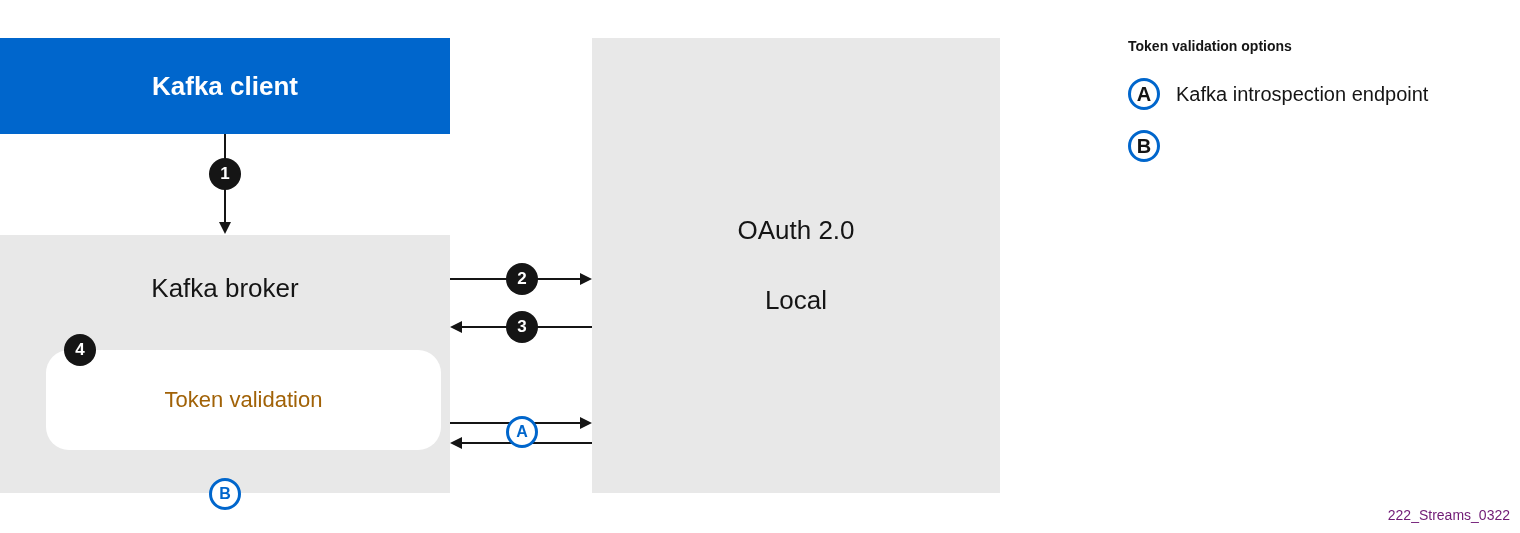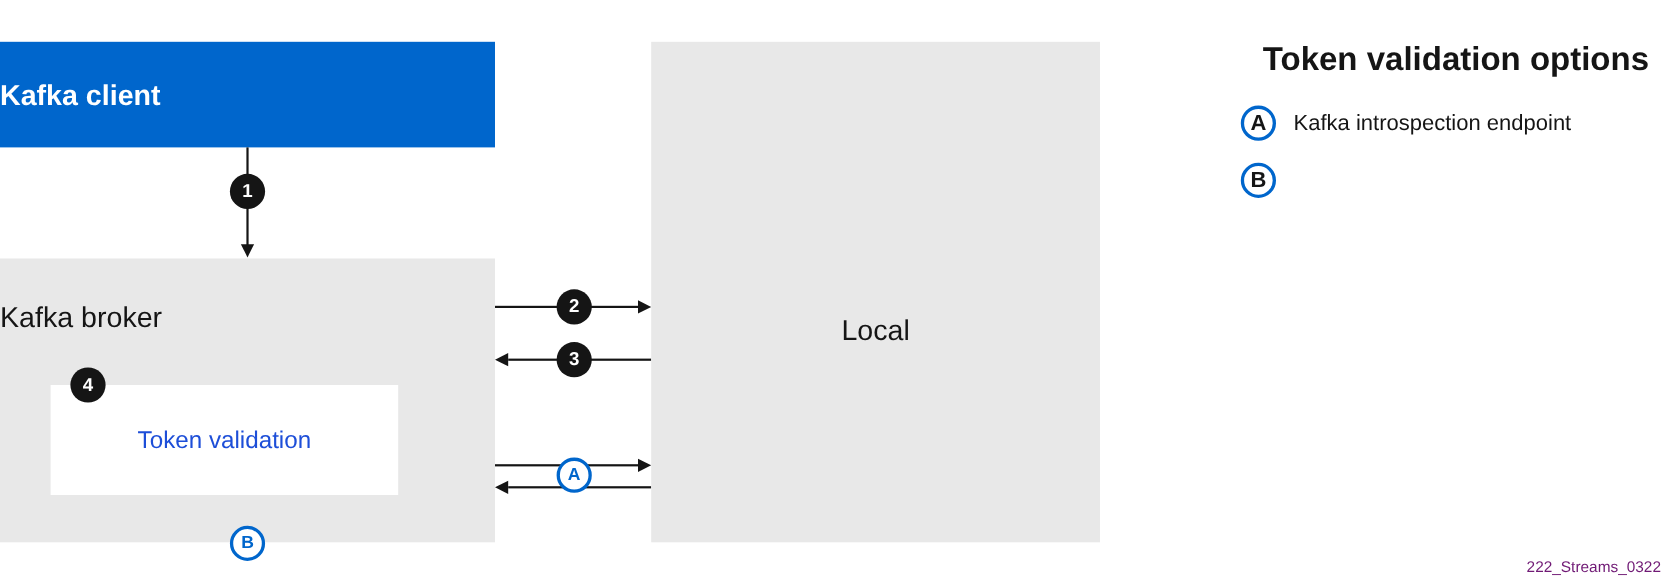--- a/index.html
+++ b/index.html
@@ -13,54 +13,56 @@
     .kafka-client {
       position: absolute;
       left: 0;
       top: 38px;
       width: 450px;
       height: 96px;
       background: #0066cc;
       color: #fff;
       display: flex;
       align-items: center;
+      justify-content: center;
       font-size: 26px;
       font-weight: 600;
     }
     .kafka-broker {
       position: absolute;
       left: 0;
       top: 235px;
       width: 450px;
       height: 258px;
       background: #e8e8e8;
       display: flex;
       flex-direction: column;
-      align-items: flex-start;
+      align-items: center;
       padding-top: 38px;
       font-size: 26px;
       font-weight: 400;
       color: #151515;
     }
     .broker-label {
       margin-bottom: 30px;
     }
     .token-validation {
       position: absolute;
       left: 46px;
       top: 115px;
-      width: 316px;
+      width: 395px;
       height: 100px;
       background: #fff;
       display: flex;
       align-items: center;
       justify-content: center;
       font-size: 22px;
       font-weight: 400;
-      color: #1d4ed8;
+      color: #a16207;
+      border-radius: 23px;
     }
     .oauth-server {
       position: absolute;
       left: 592px;
       top: 38px;
       width: 408px;
       height: 455px;
       background: #e8e8e8;
       display: flex;
       align-items: center;
@@ -70,25 +72,24 @@
       font-weight: 400;
       color: #151515;
       line-height: 1.35;
     }
     .legend {
       position: absolute;
       left: 1128px;
       top: 38px;
     }
     .legend-title {
-      font-size: 30px;
+      font-size: 14px;
       font-weight: 700;
       color: #151515;
       margin-bottom: 24px;
-      margin-left: 20px;
     }
     .legend-item {
       display: flex;
       align-items: center;
       gap: 16px;
       margin-bottom: 20px;
     }
     .legend-item span {
       font-size: 20px;
       color: #151515;
@@ -204,21 +205,21 @@
 <div class="arrow-line-h" style="left:450px; top:422px; width:132px;"></div>
 <div class="arrow-head-right" style="left:580px; top:417px;"></div>
 <div class="arrow-line-h" style="left:462px; top:442px; width:130px;"></div>
 <div class="arrow-head-left" style="left:450px; top:437px;"></div>
 <div class="badge-blue abs" style="left:506px; top:416px;">
   <span>A</span>
 </div>
 
 <div class="oauth-server">
   <div>
-    <br>
+    <span>OAuth 2.0</span><br>
     <br>
     <span>Local</span>
   </div>
 </div>
 
 <div class="legend">
   <div class="legend-title">Token validation options</div>
   <div class="legend-item">
     <div class="badge-blue">
       <span>A</span>

